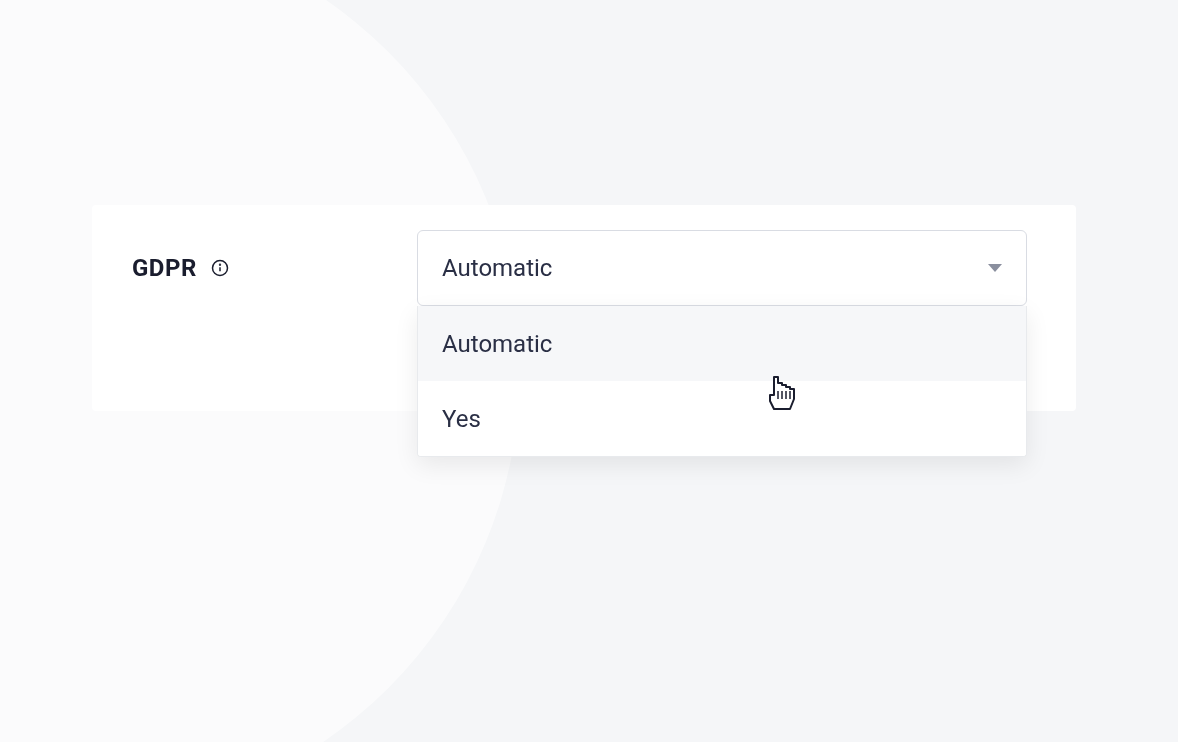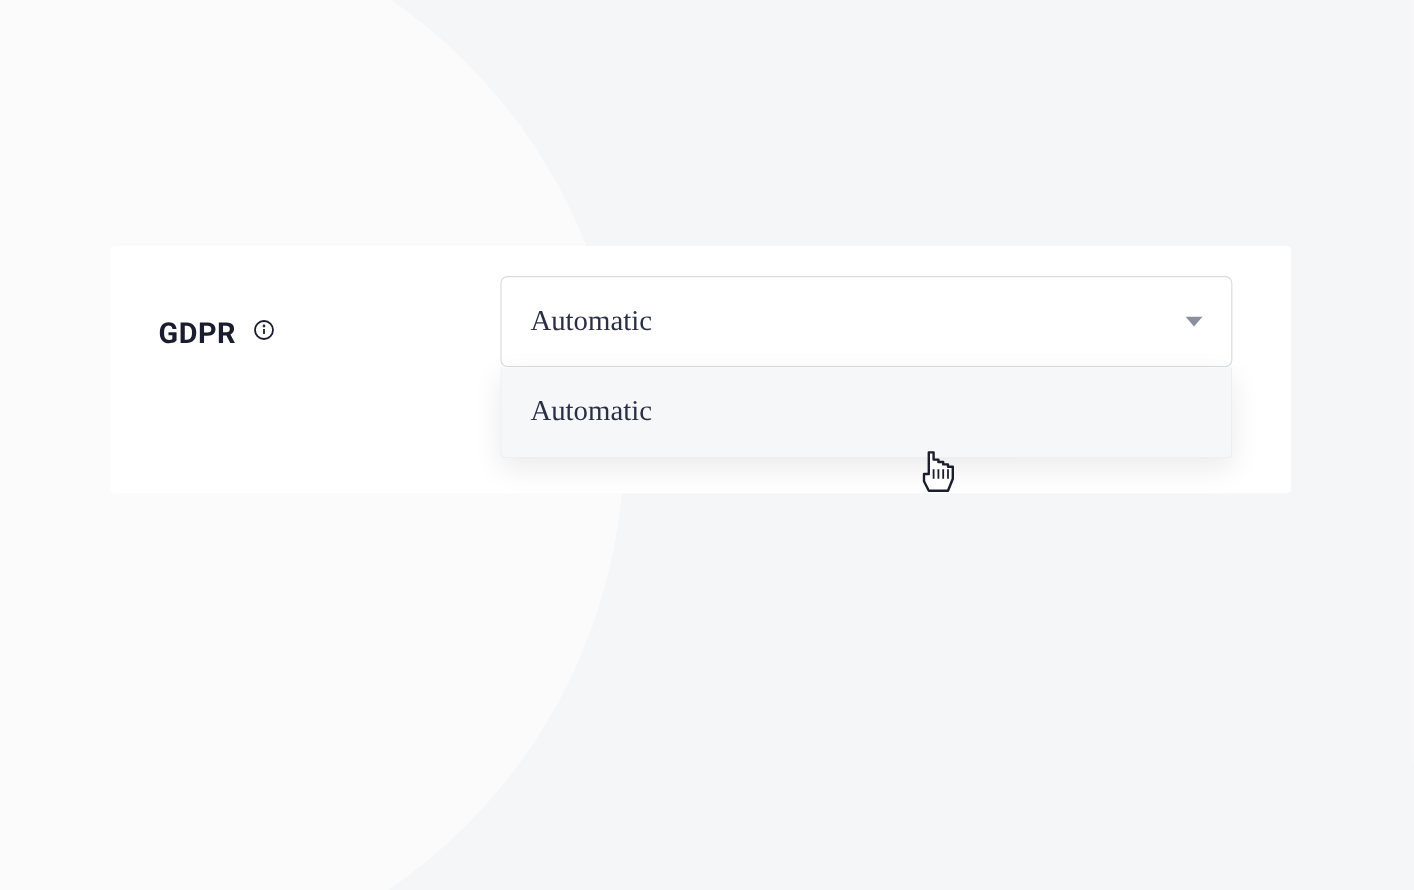--- a/index.html
+++ b/index.html
@@ -36,22 +36,23 @@
       height: 206px;
       background-color: #ffffff;
       border-radius: 4px;
       padding: 32px 40px;
       display: flex;
       align-items: flex-start;
     }
     
     .label-section {
       display: flex;
+      align-items: center;
       gap: 12px;
-      margin-top: 27px;
+      margin-top: 17px;
     }
     
     .label-text {
       font-size: 24px;
       font-weight: 700;
       color: #1a1d2e;
       letter-spacing: 0.5px;
     }
     
     .info-icon {
@@ -68,21 +69,20 @@
       stroke: #1a1d2e;
       fill: none;
       stroke-width: 1.8;
     }
     
     .dropdown-wrapper {
       position: absolute;
       left: 417px;
       top: 230px;
       width: 610px;
-      font-family: Liberation Serif, serif;
     }
     
     .dropdown-select {
       width: 100%;
       height: 76px;
       background-color: #ffffff;
       border: 1px solid #d9dce3;
       border-radius: 6px;
       padding: 0 24px;
       display: flex;
@@ -163,20 +163,21 @@
   </div>
 </div>
 
 <div class="dropdown-wrapper">
   <div class="dropdown-select">
     <span class="dropdown-value">Automatic</span>
     <span class="dropdown-caret"></span>
   </div>
   <div class="dropdown-menu">
     <div class="dropdown-option highlighted">Automatic</div>
+    <div class="dropdown-option">Yes</div>
   </div>
 </div>
 
 <div class="cursor-icon">
   <svg viewBox="0 0 38 42" fill="none">
     <path d="M 14 6 L 14 24 L 10 24 L 10 30 L 14 38 L 30 38 L 34 28 L 34 18 L 30 18 L 30 16 L 26 16 L 26 14 L 22 14 L 22 12 L 18 12 L 18 6 Z" fill="#ffffff" stroke="#1a1d2e" stroke-width="2" stroke-linejoin="round"></path>
     <line x1="18" y1="20" x2="18" y2="28" stroke="#1a1d2e" stroke-width="1.5"></line>
     <line x1="22" y1="20" x2="22" y2="28" stroke="#1a1d2e" stroke-width="1.5"></line>
     <line x1="26" y1="20" x2="26" y2="28" stroke="#1a1d2e" stroke-width="1.5"></line>
     <line x1="30" y1="20" x2="30" y2="28" stroke="#1a1d2e" stroke-width="1.5"></line>

